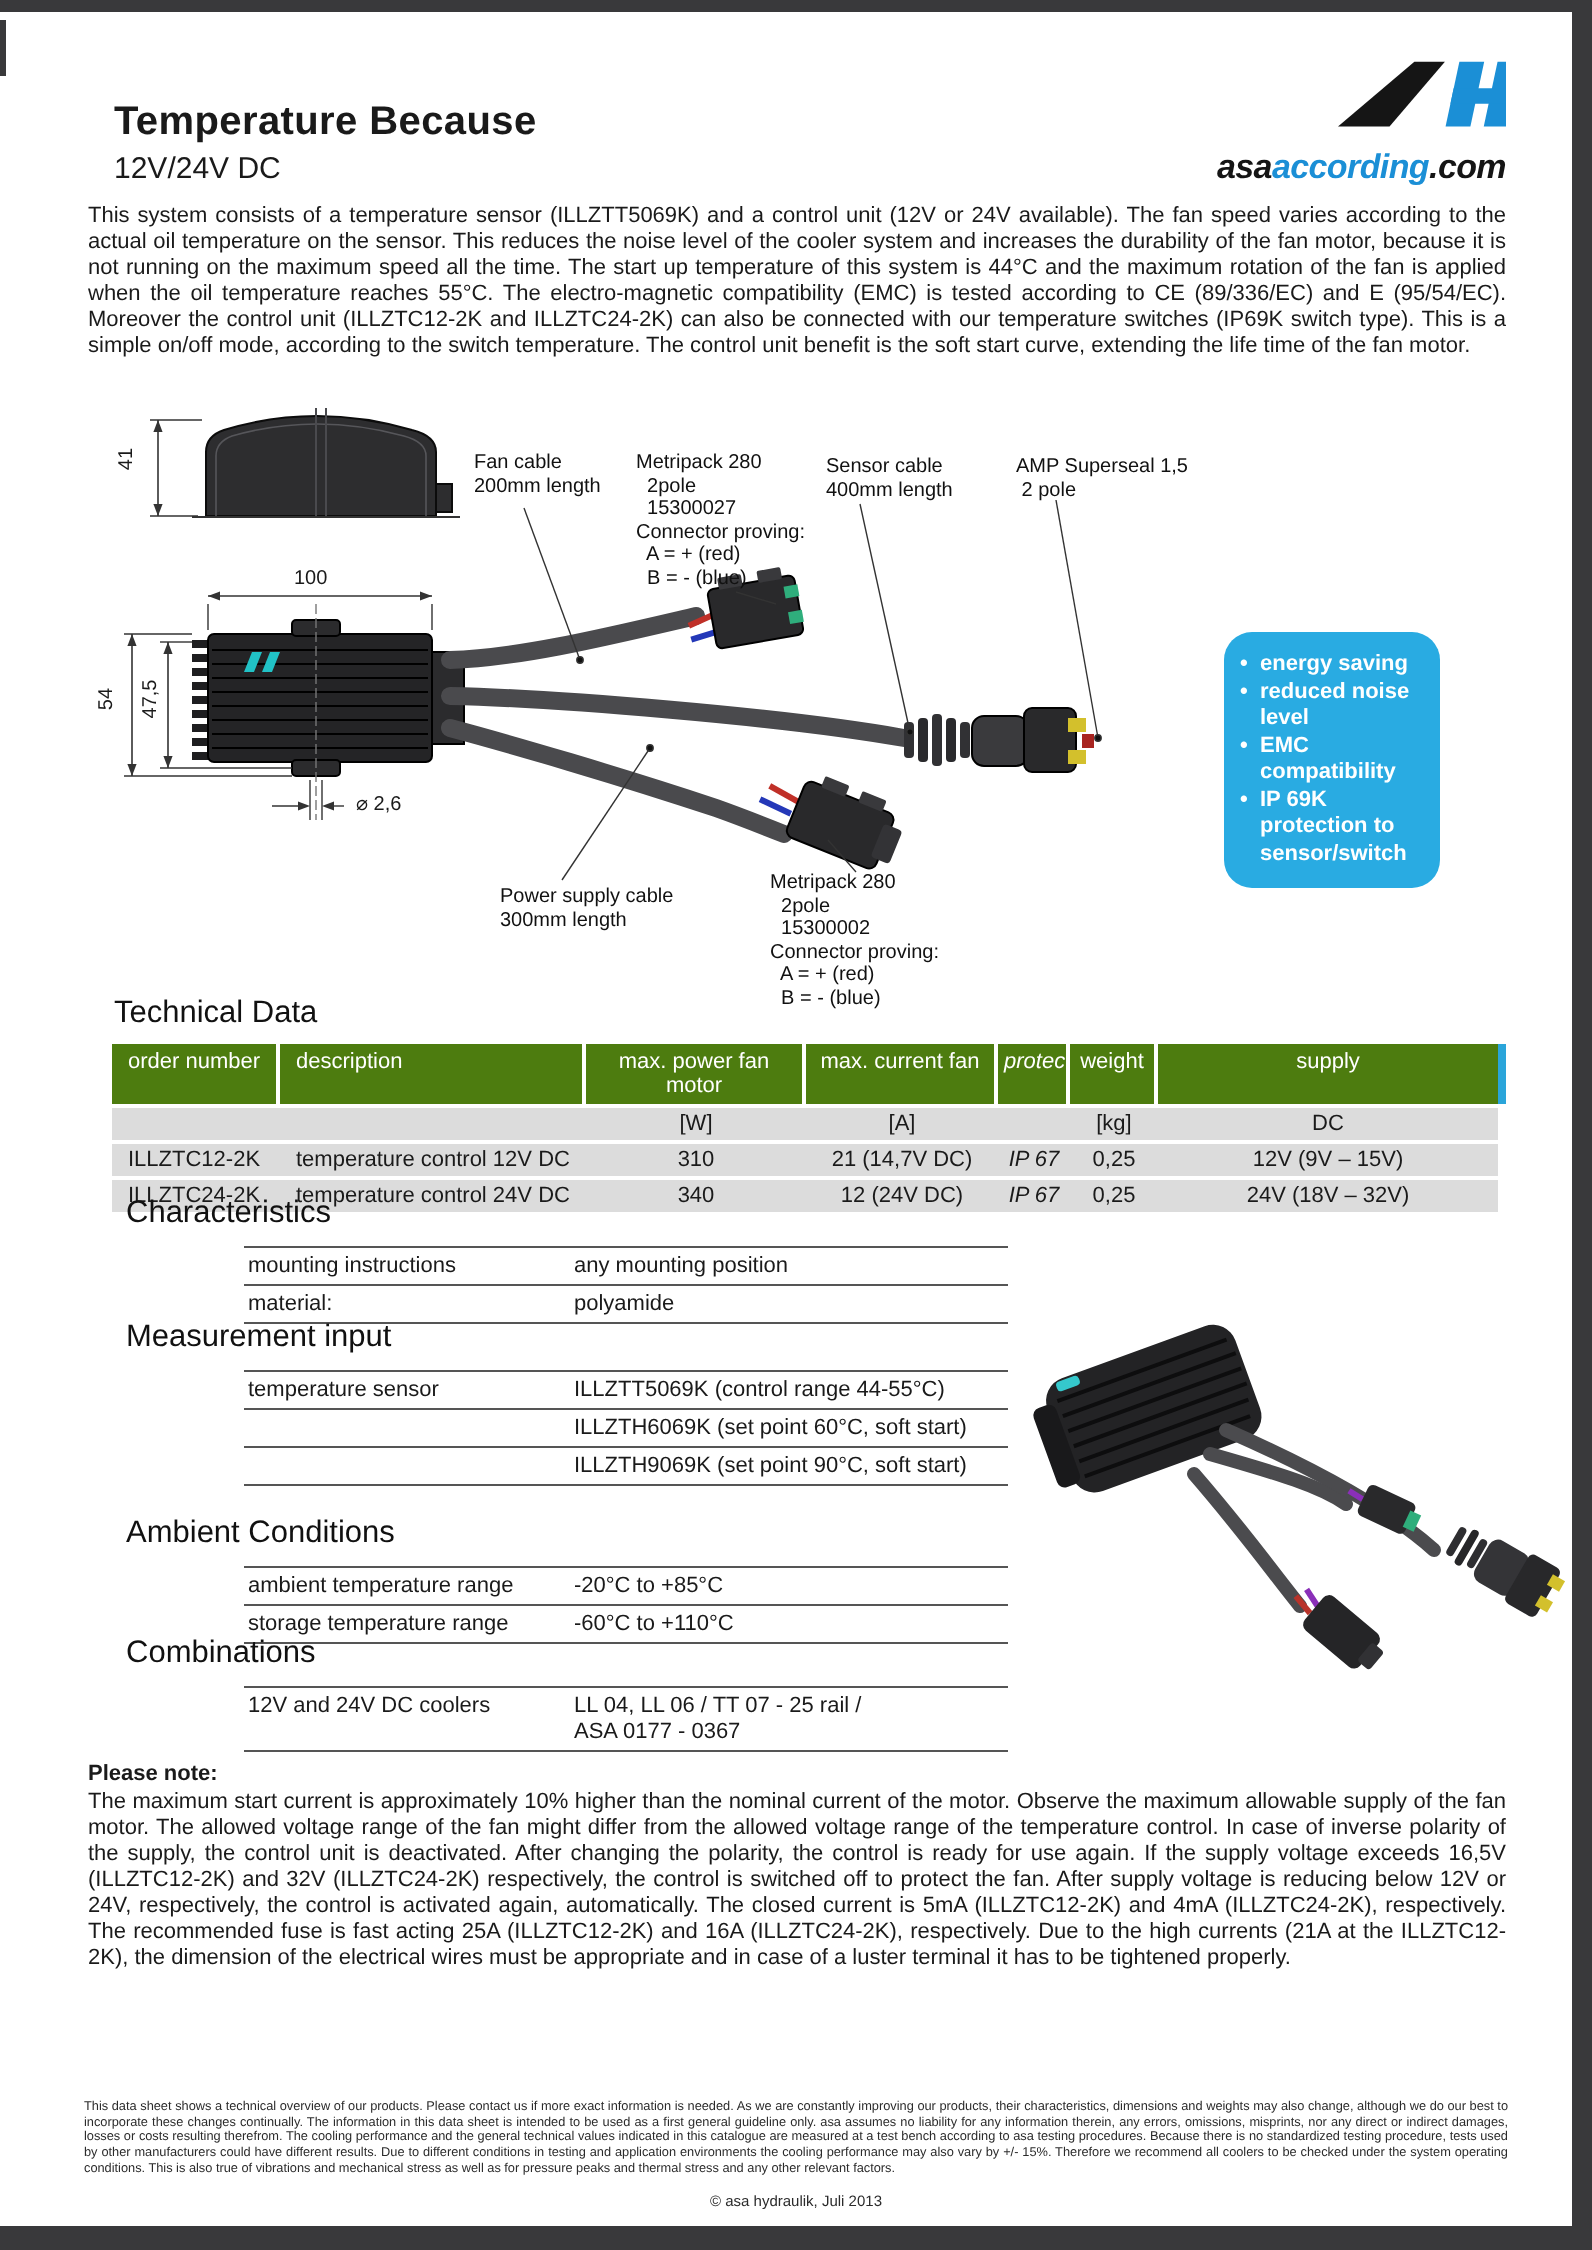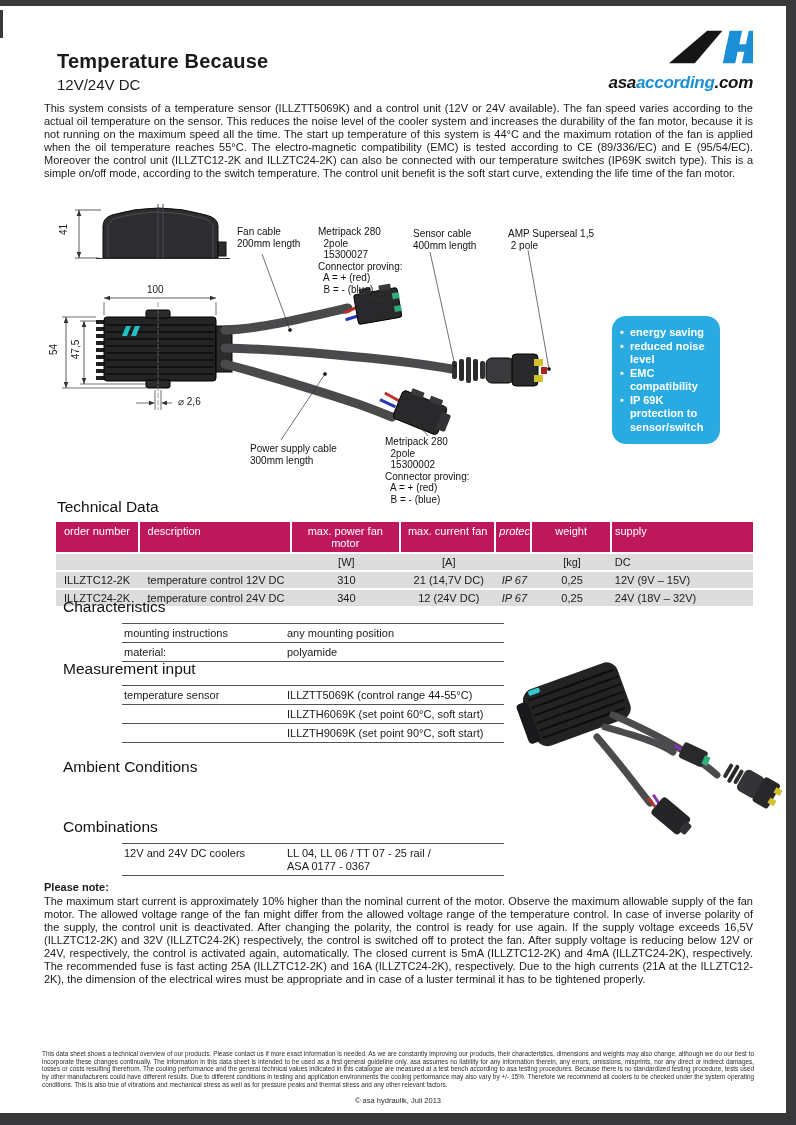--- a/index.html
+++ b/index.html
@@ -34,24 +34,24 @@
   .h-section{font-size:15.5px;color:#111;}
   .tech-heading{left:57px;top:498px;}
   .tech-table{left:56px;top:522px;width:697px;font-size:11px;}
   .t-row{display:flex;margin-bottom:2px;}
   .t-row>div{box-sizing:border-box;padding:2px 3px;}
   .t-row div:nth-child(1){width:84px;text-align:left;padding-left:8px;}
   .t-row div:nth-child(2){width:153px;text-align:left;padding-left:8px;}
   .t-row div:nth-child(3){width:110px;text-align:center;}
   .t-row div:nth-child(4){width:96px;text-align:center;}
   .t-row div:nth-child(5){width:36px;text-align:center;font-style:italic;}
-  .t-row div:nth-child(6){width:80px;text-align:center;}
-  .t-row div:nth-child(7){width:142px;}
+  .t-row div:nth-child(6){width:44px;text-align:center;}
+  .t-row div:nth-child(7){width:170px;text-align:center;}
   .t-head{background:#2aa5da;color:#fff;}
-  .t-head>div{padding-top:3px;padding-bottom:3px;background:#be185d;border-right:2px solid #fff;}
+  .t-head>div{padding-top:3px;padding-bottom:3px;background:#4d7c0f;border-right:2px solid #fff;}
   .t-head>div:last-child{border-right:none;}
   .t-grey>div{background:#dcdcdc;}
 
   .section{position:absolute;left:63px;width:460px;}
   .spec{margin-left:59px;margin-top:7px;width:382px;}
   .spec-row{display:flex;border-top:1px solid #555;padding:2.5px 0 2.5px 2px;font-size:11px;line-height:13px;}
   .spec-row:last-child{border-bottom:1px solid #555;}
   .spec-label{width:163px;flex:none;}
   .spec-value{white-space:pre-line;}
 
@@ -310,20 +310,30 @@
         </div>
       <div class="spec-row">
           <span class="spec-label"></span>
           <span class="spec-value">ILLZTH9069K (set point 90°C, soft start)</span>
         </div>
     </div>
   </div>
 
   <div class="section" style="top:758px;">
     <div class="h-section">Ambient Conditions</div>
+    <div class="spec">
+      <div class="spec-row">
+          <span class="spec-label">ambient temperature range</span>
+          <span class="spec-value">-20°C to +85°C</span>
+        </div>
+      <div class="spec-row">
+          <span class="spec-label">storage temperature range</span>
+          <span class="spec-value">-60°C to +110°C</span>
+        </div>
+    </div>
   </div>
 
   <div class="section" style="top:818px;">
     <div class="h-section">Combinations</div>
     <div class="spec">
       <div class="spec-row">
           <span class="spec-label">12V and 24V DC coolers</span>
           <span class="spec-value">LL 04, LL 06 / TT 07 - 25 rail /
 ASA 0177 - 0367</span>
         </div>

